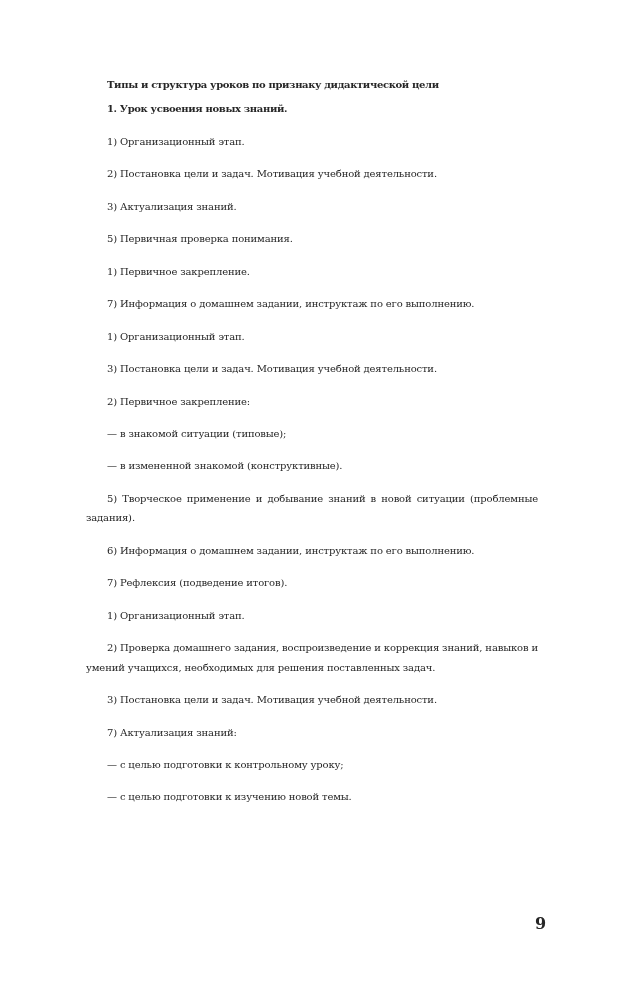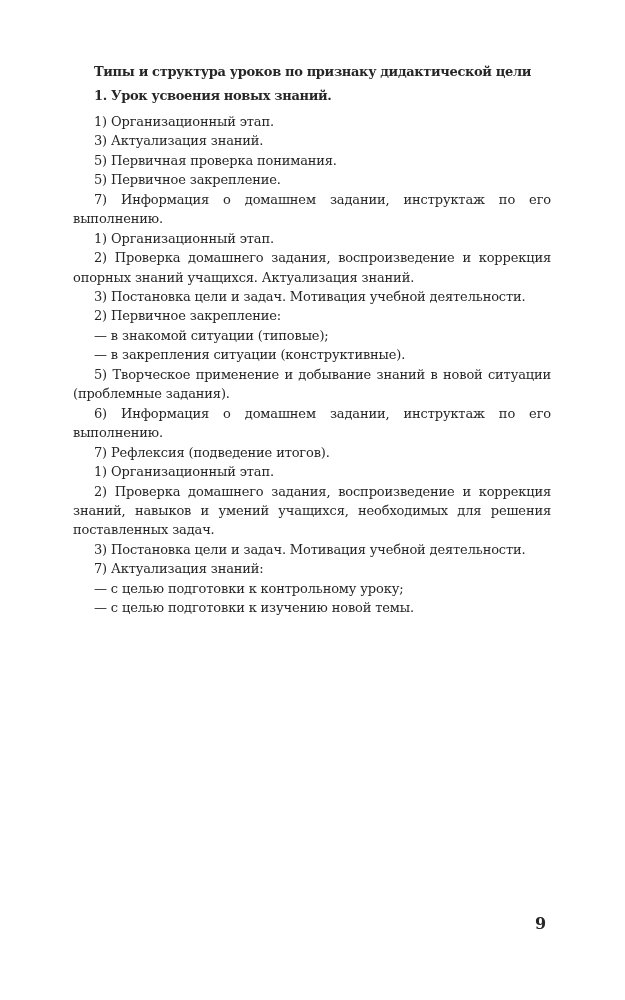--- a/index.html
+++ b/index.html
@@ -15,25 +15,25 @@
       font-family: "DejaVu Serif", "Liberation Serif", serif;
       color: #262626;
     }
     .page {
       position: absolute;
       left: 73px;
       top: 62px;
       width: 478px;
     }
     .p {
-      font-size: 13px;
+      font-size: 10px;
       line-height: 19.45px;
       text-align: justify;
       text-indent: 21px;
-      margin: 0;
+      margin: 13px;
       letter-spacing: -0.15px;
       word-spacing: 0px;
       hyphens: manual;
     }
     .b {
       font-weight: bold;
       letter-spacing: -0.35px;
     }
     .h-main { margin-bottom: 5px; }
     .h-sec { margin-top: 6px; margin-bottom: 6px; }
@@ -49,33 +49,33 @@
   </style>
 </head>
 <body>
 
 <div class="page">
   <p class="p b h-main">Типы и структура уроков по признаку дидактиче­ской цели</p>
 
   <div>
     <p class="p b h-sec" style="margin-top:0">1. Урок усвоения новых знаний.</p>
     <p class="p">1) Организационный этап.</p>
+    <p class="p">2) Постановка цели и задач. Мотивация учебной деятельности.</p>
     <p class="p">3) Актуализация знаний.</p>
     <p class="p">5) Первичная проверка понимания.</p>
-    <p class="p">5) Первичное закрепление.</p>
+    <p class="p">1) Первичное закрепление.</p>
     <p class="p">7) Информация о домашнем задании, инструктаж по его выполнению.</p>
   </div>
 
   <div>
     <p class="p">1) Организационный этап.</p>
-    <p class="p">2) Проверка домашнего задания, воспроизведе­ние и коррекция опорных знаний учащихся. Актуа­лизация знаний.</p>
     <p class="p">3) Постановка цели и задач. Мотивация учебной деятельности.</p>
     <p class="p">2) Первичное закрепление:</p>
     <p class="p dash">— в знакомой ситуации (типовые);</p>
-    <p class="p dash">— в закрепления ситуации (конструктивные).</p>
+    <p class="p dash">— в измененной знакомой (конструктивные).</p>
     <p class="p">5) Творческое применение и добывание знаний в новой ситуации (проблемные задания).</p>
     <p class="p">6) Информация о домашнем задании, инструктаж по его выполнению.</p>
     <p class="p">7) Рефлексия (подведение итогов).</p>
   </div>
 
   <div>
     <p class="p">1) Организационный этап.</p>
     <p class="p">2) Проверка домашнего задания, воспроизведе­ние и коррекция знаний, навыков и умений учащих­ся, необходимых для решения поставленных задач.</p>
     <p class="p">3) Постановка цели и задач. Мотивация учебной деятельности.</p>
     <p class="p">7) Актуализация знаний:</p>

